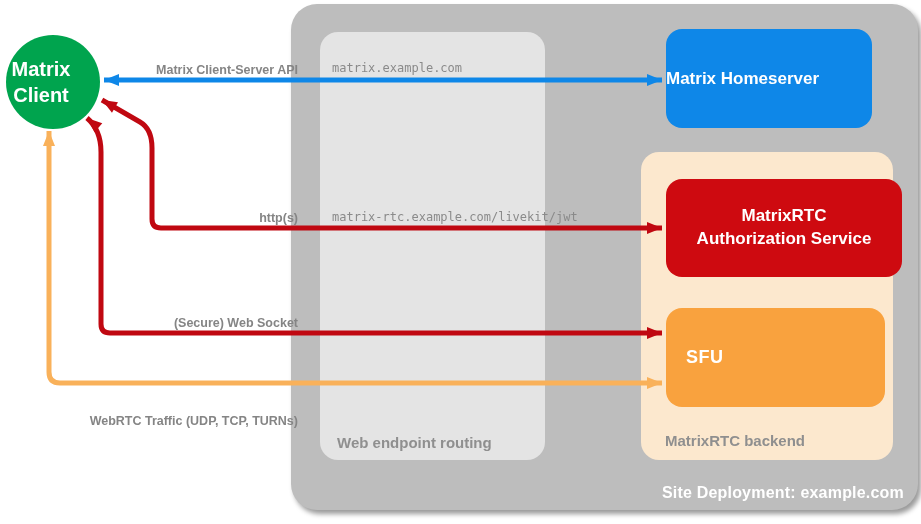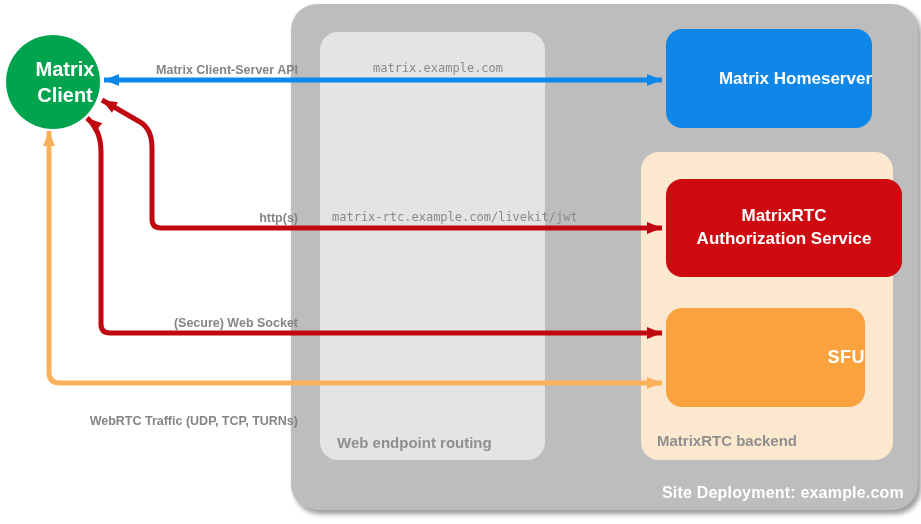--- a/index.html
+++ b/index.html
@@ -15,48 +15,48 @@
 
   
   .outer{left:291px;top:4px;width:627px;height:506px;border-radius:26px;
          background:var(--container-gray);box-shadow:3px 4px 5px rgba(0,0,0,0.40);}
   .routing{left:320px;top:32px;width:225px;height:428px;border-radius:18px;
            background:var(--routing-gray);}
   .backend{left:641px;top:152px;width:252px;height:308px;border-radius:18px;
            background:var(--backend-peach);}
   .box-label{position:absolute;font-weight:bold;font-size:15px;color:var(--box-label-gray);}
   .routing .box-label{left:17px;bottom:9px;}
-  .backend .box-label{left:16px;bottom:11px;}
+  .backend .box-label{left:24px;bottom:11px;}
 
   
-  .node{display:flex;align-items:center;justify-content:flex-end;text-align:center;
+  .node{display:flex;align-items:center;justify-content:flex-start;text-align:center;
         color:#fff;font-weight:bold;}
   .homeserver{left:666px;top:29px;width:206px;height:99px;border-radius:16px;
               background:var(--homeserver-blue);font-size:17px;}
   .auth{left:666px;top:179px;width:236px;height:98px;border-radius:16px;
         background:var(--service-red);font-size:17px;line-height:1.35;padding:0 26px;box-sizing:border-box;}
   .sfu{left:666px;top:308px;width:199px;height:99px;border-radius:16px;
-       background:var(--sfu-orange);font-size:18px;letter-spacing:0.5px;}
+       background:var(--sfu-orange);font-size:18px;letter-spacing:0.5px;padding-left:20px;}
   .client{left:6px;top:35px;width:94px;height:94px;border-radius:50%;
           background:var(--client-green);font-size:20px;line-height:1.3;}
   .client span{display:block;width:70px;}
 
   
   svg.arrows{left:0;top:0;width:921px;height:524px;pointer-events:none;}
   .ln-blue{stroke:var(--homeserver-blue);} .ah-blue{fill:var(--homeserver-blue);}
   .ln-red{stroke:var(--arrow-red);}        .ah-red{fill:var(--arrow-red);}
   .ln-orange{stroke:var(--arrow-orange);}  .ah-orange{fill:var(--arrow-orange);}
   svg.arrows path.ln{fill:none;stroke-width:5;stroke-linejoin:round;}
 
   
   .conn-label{left:0;width:298px;text-align:right;font-size:12.5px;font-weight:bold;
               color:var(--label-gray);white-space:nowrap;}
   .endpoint{left:332px;font-family:"DejaVu Sans Mono",monospace;font-size:12px;
             color:var(--mono-gray);white-space:nowrap;}
-  .lbl-1{top:63px;} .ep-1{top:61px;margin-left:41px;}
+  .lbl-1{top:63px;} .ep-1{top:61px;}
   .lbl-2{top:211px;} .ep-2{top:210px;}
   .lbl-3{top:316px;} .ep-3{top:316px;}
   .lbl-4{top:366px;margin-top:48px;}
 
   .footer{right:14px;bottom:8px;font-size:16px;font-weight:bold;color:var(--footer-white);
           letter-spacing:0.2px;}
 </style>
 </head>
 <body>
 

